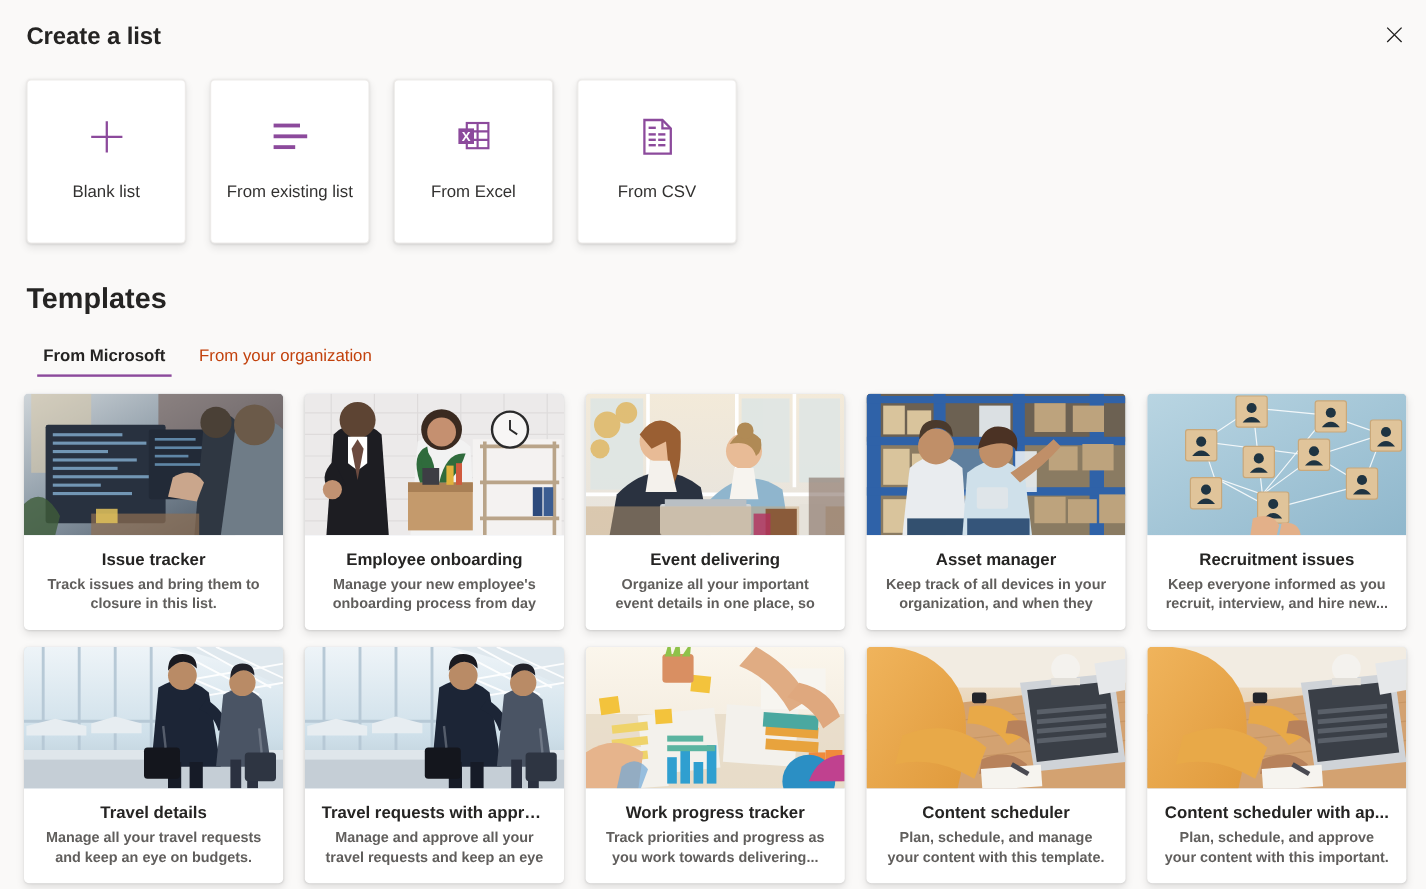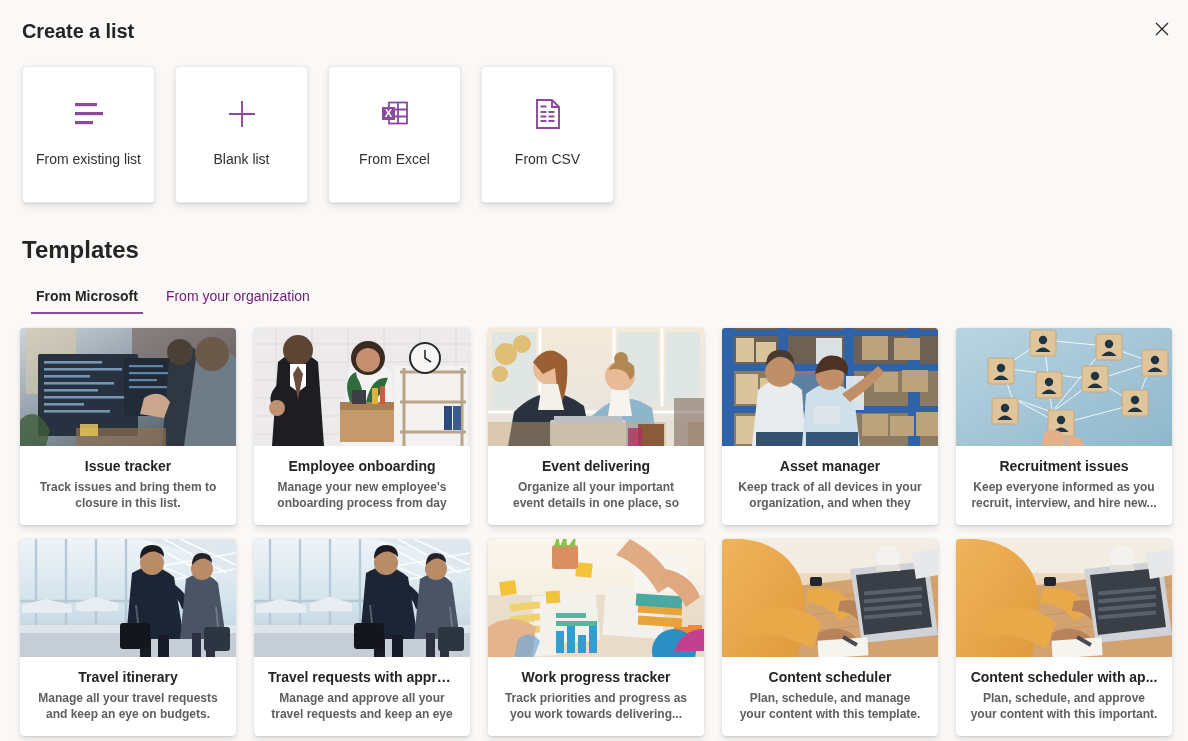--- a/index.html
+++ b/index.html
@@ -84,21 +84,21 @@
   .tabs {
     position: absolute;
     left: 22px; top: 282px;
     display: flex;
     gap: 0;
   }
   .tab {
     position: relative;
     padding: 6px 14px 10px 14px;
     font-size: 14px;
-    color: #701a75;
+    color: #c2410c;
     cursor: pointer;
     background: transparent;
     border: none;
     font-family: "Liberation Sans", sans-serif;
   }
   .tab.active {
     color: #252423;
     font-weight: 600;
   }
   .tab.active::after {
@@ -170,36 +170,36 @@
           <path d="M1 1 L13 13 M13 1 L1 13" stroke="#201f1e" stroke-width="1.1" fill="none"></path>
         </svg>
       </span>
     </button>
   </div>
 
   <div class="create-row">
 
     <div class="create-card">
       <span class="cc-icon">
+        <svg width="32" height="32" viewBox="0 0 32 32" aria-hidden="true">
+          <path d="M16 3 V29 M3 16 H29" stroke="#8c4a9c" stroke-width="1.9" fill="none"></path>
+        </svg>
+      </span>
+      <span class="cc-label">Blank list</span>
+    </div>
+
+    <div class="create-card">
+      <span class="cc-icon">
         <svg width="34" height="26" viewBox="0 0 34 26" aria-hidden="true">
           <rect x="3" y="2" width="22" height="3.2" fill="#8c4a9c"></rect>
           <rect x="3" y="11" width="28" height="3.2" fill="#8c4a9c"></rect>
           <rect x="3" y="20" width="18" height="3.2" fill="#8c4a9c"></rect>
         </svg>
       </span>
       <span class="cc-label">From existing list</span>
-    </div>
-
-    <div class="create-card">
-      <span class="cc-icon">
-        <svg width="32" height="32" viewBox="0 0 32 32" aria-hidden="true">
-          <path d="M16 3 V29 M3 16 H29" stroke="#8c4a9c" stroke-width="1.9" fill="none"></path>
-        </svg>
-      </span>
-      <span class="cc-label">Blank list</span>
     </div>
 
     <div class="create-card">
       <span class="cc-icon">
         <svg width="32" height="32" viewBox="0 0 32 32" aria-hidden="true">
           <g stroke="#8c4a9c" stroke-width="1.8" fill="none">
             <rect x="10" y="4.5" width="18" height="21"></rect>
             <path d="M10 11.5 H28 M10 18.5 H28 M19 4.5 V25.5"></path>
           </g>
           <rect x="3" y="9" width="13" height="13" fill="#8c4a9c"></rect>
@@ -509,21 +509,21 @@
           <path d="M166 40 q18 -12 32 4 l8 56 h-46z" fill="#4a5464"></path>
           <circle cx="182" cy="30" r="11" fill="#b98b66"></circle>
           <path d="M172 26 q10 -12 20 -2 q0 -10 -10 -10 q-10 0 -10 12z" fill="#22222a"></path>
           <rect x="172" y="94" width="9" height="24" fill="#2b3140"></rect>
           <rect x="186" y="94" width="9" height="24" fill="#2b3140"></rect>
           <rect x="184" y="88" width="26" height="24" rx="3" fill="#2e3542"></rect>
           <path d="M196 68 l2 20" stroke="#6f7886" stroke-width="2" fill="none"></path>
         </svg>
       </div>
       <div class="tc-body">
-        <div class="tc-title">Travel itinerary</div>
+        <div class="tc-title">Travel details</div>
         <div class="tc-desc">Manage all your travel requests and keep an eye on budgets.</div>
       </div>
     </div>
 
     <div class="template-card">
       <div class="thumb">
         <svg viewBox="0 0 216 118" aria-hidden="true">
           <rect width="216" height="118" fill="url(#g6)"></rect>
           <g stroke="#b7c9d6" stroke-width="2.4" fill="none">
             <path d="M16 0 V92 M46 0 V92 M76 0 V92 M106 0 V92"></path>

